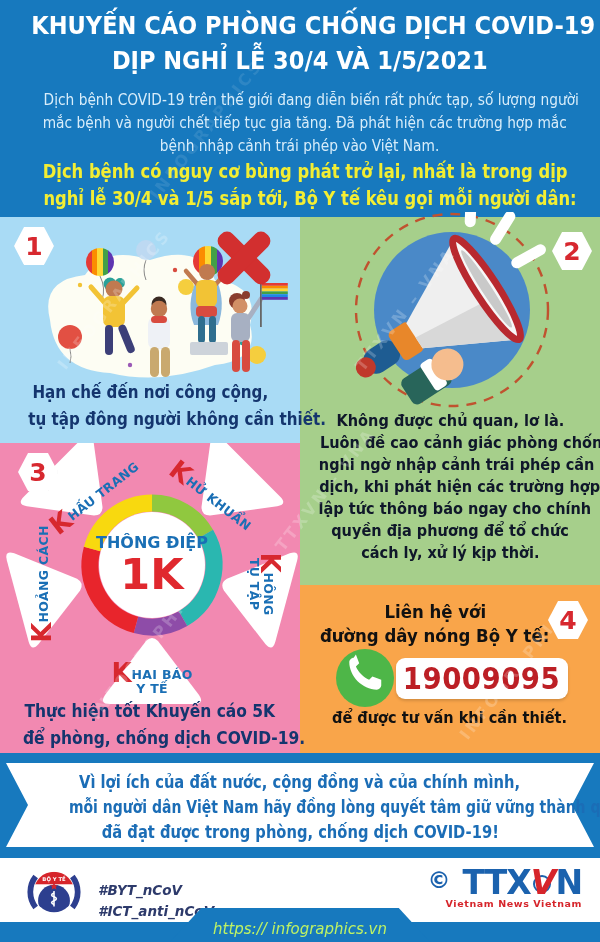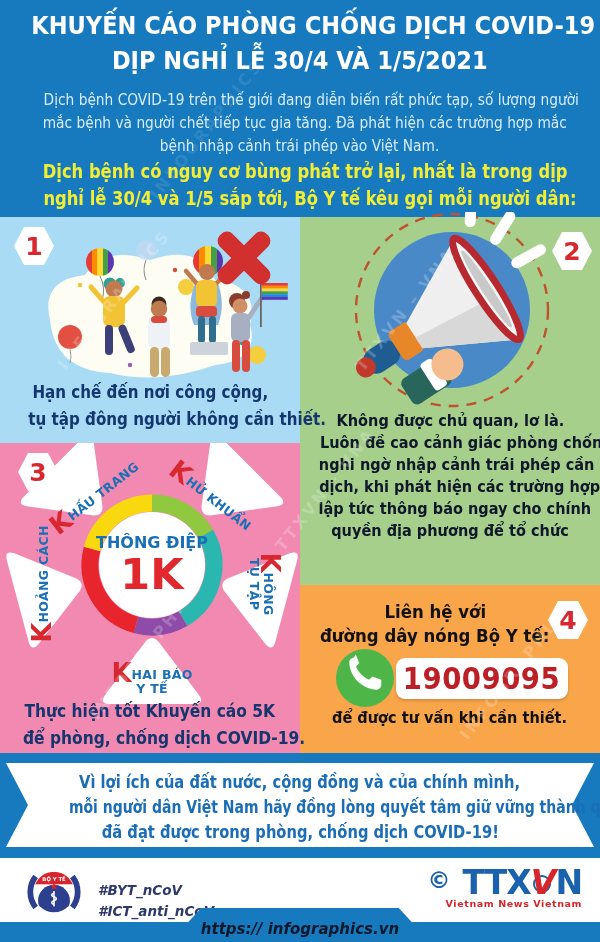--- a/index.html
+++ b/index.html
@@ -61,21 +61,21 @@
   .agency .mark{font-size:33px;font-weight:bold;letter-spacing:-1px;line-height:34px;}
   .agency .blue{color:#1b62ae;} 
   .agency .v{color:#d6252b;position:relative;font-style:italic;}
   .agency .v::before{content:"";position:absolute;left:2px;top:12px;width:14px;height:14px;border:2px solid #1b62ae;border-radius:50%;background:#fff;z-index:-1;}
   .agency .sub{display:block;color:#d6252b;font-weight:bold;font-size:9.5px;letter-spacing:.6px;margin-top:-2px;}
   .copy{color:#1b62ae;font-weight:bold;font-size:23px;margin-right:12px;vertical-align:6px;}
 
   .bottom-bar{left:0;top:922px;width:600px;height:20px;background:#1779be;}
   .url-tab{left:170px;top:908px;width:260px;height:34px;background:#1779be;z-index:4;
     clip-path:polygon(0 100%,12% 0,88% 0,100% 100%);display:flex;align-items:center;justify-content:center;}
-  .url-tab span{color:#0f172a;font-style:italic;font-weight:bold;font-size:15px;margin-top:8px;}
+  .url-tab span{color:#bef264;font-style:italic;font-weight:normal;font-size:15px;margin-top:8px;}
 
   .wm{z-index:6;pointer-events:none;font-weight:bold;font-size:16px;letter-spacing:3px;color:rgba(255,255,255,.22);
     transform:rotate(-52deg);white-space:nowrap;}
 </style>
 </head>
 <body>
 
 <div class="poster">
 
   <div class="abs title">
@@ -216,20 +216,21 @@
       </g>
     </g>
   </svg>
   <div class="abs sec2-text">
     <div class="line sx88"><span>Không được chủ quan, lơ là.</span></div>
     <div class="line sx88"><span>Luôn đề cao cảnh giác phòng chống</span></div>
     <div class="line sx88"><span>nghi ngờ nhập cảnh trái phép cần</span></div>
     <div class="line sx88"><span>dịch, khi phát hiện các trường hợp</span></div>
     <div class="line sx88"><span>lập tức thông báo ngay cho chính</span></div>
     <div class="line sx88"><span>quyền địa phương để tổ chức</span></div>
+    <div class="line sx88"><span>cách ly, xử lý kịp thời.</span></div>
   </div>
 
   <div class="abs badge" style="left:18px;top:453px;">
     <span>3</span>
   </div>
   <svg class="abs" style="left:2px;top:443px;z-index:2;" width="300" height="300" viewBox="0 0 300 300">
     <g fill="#ffffff">
       <g transform="translate(150,122) rotate(315) translate(0,-73)">
         <path d="M -6 -3 Q 0 3 6 -3 L 47 -57 Q 53 -66 42 -66 L -42 -66 Q -53 -66 -47 -57 Z"></path>
         </g>

